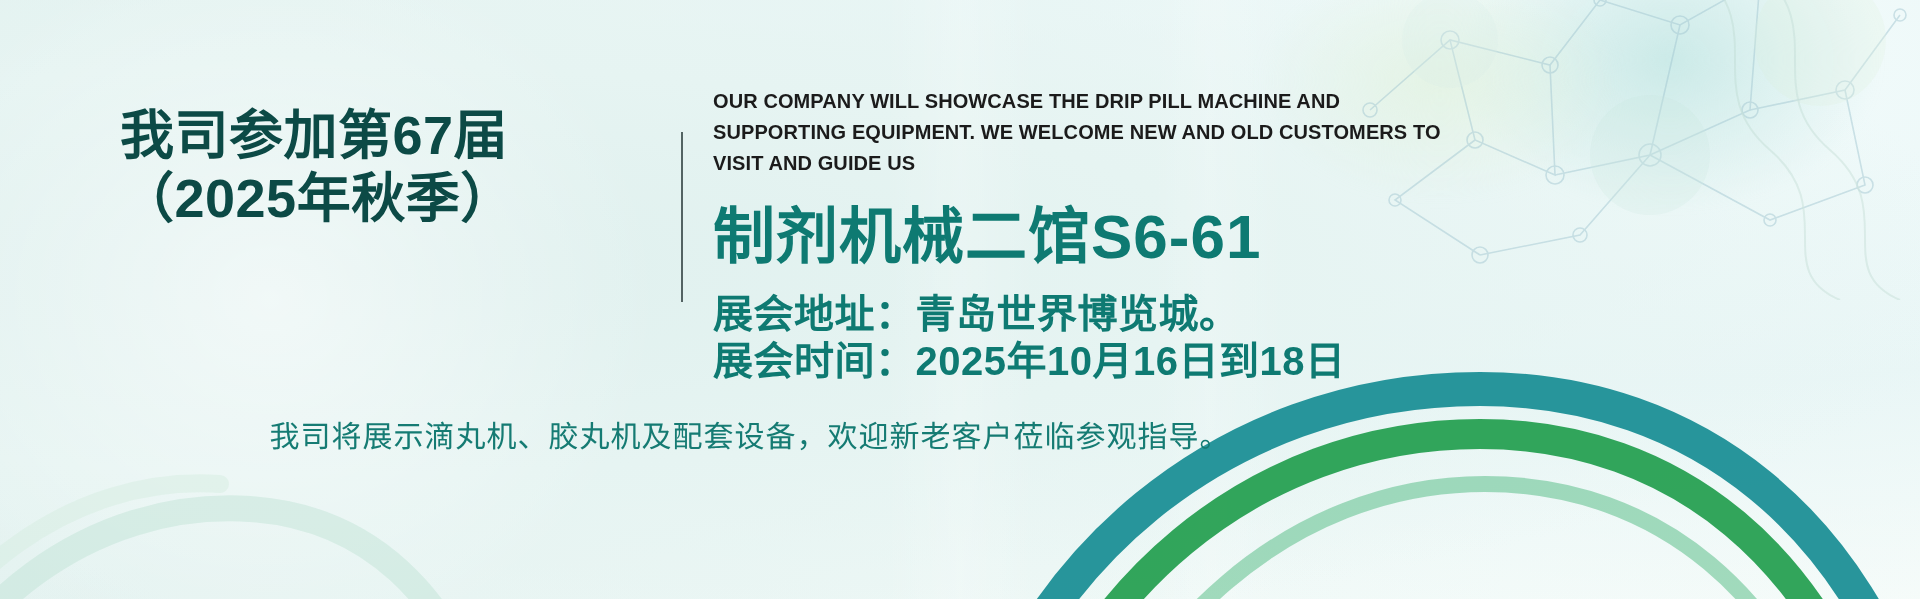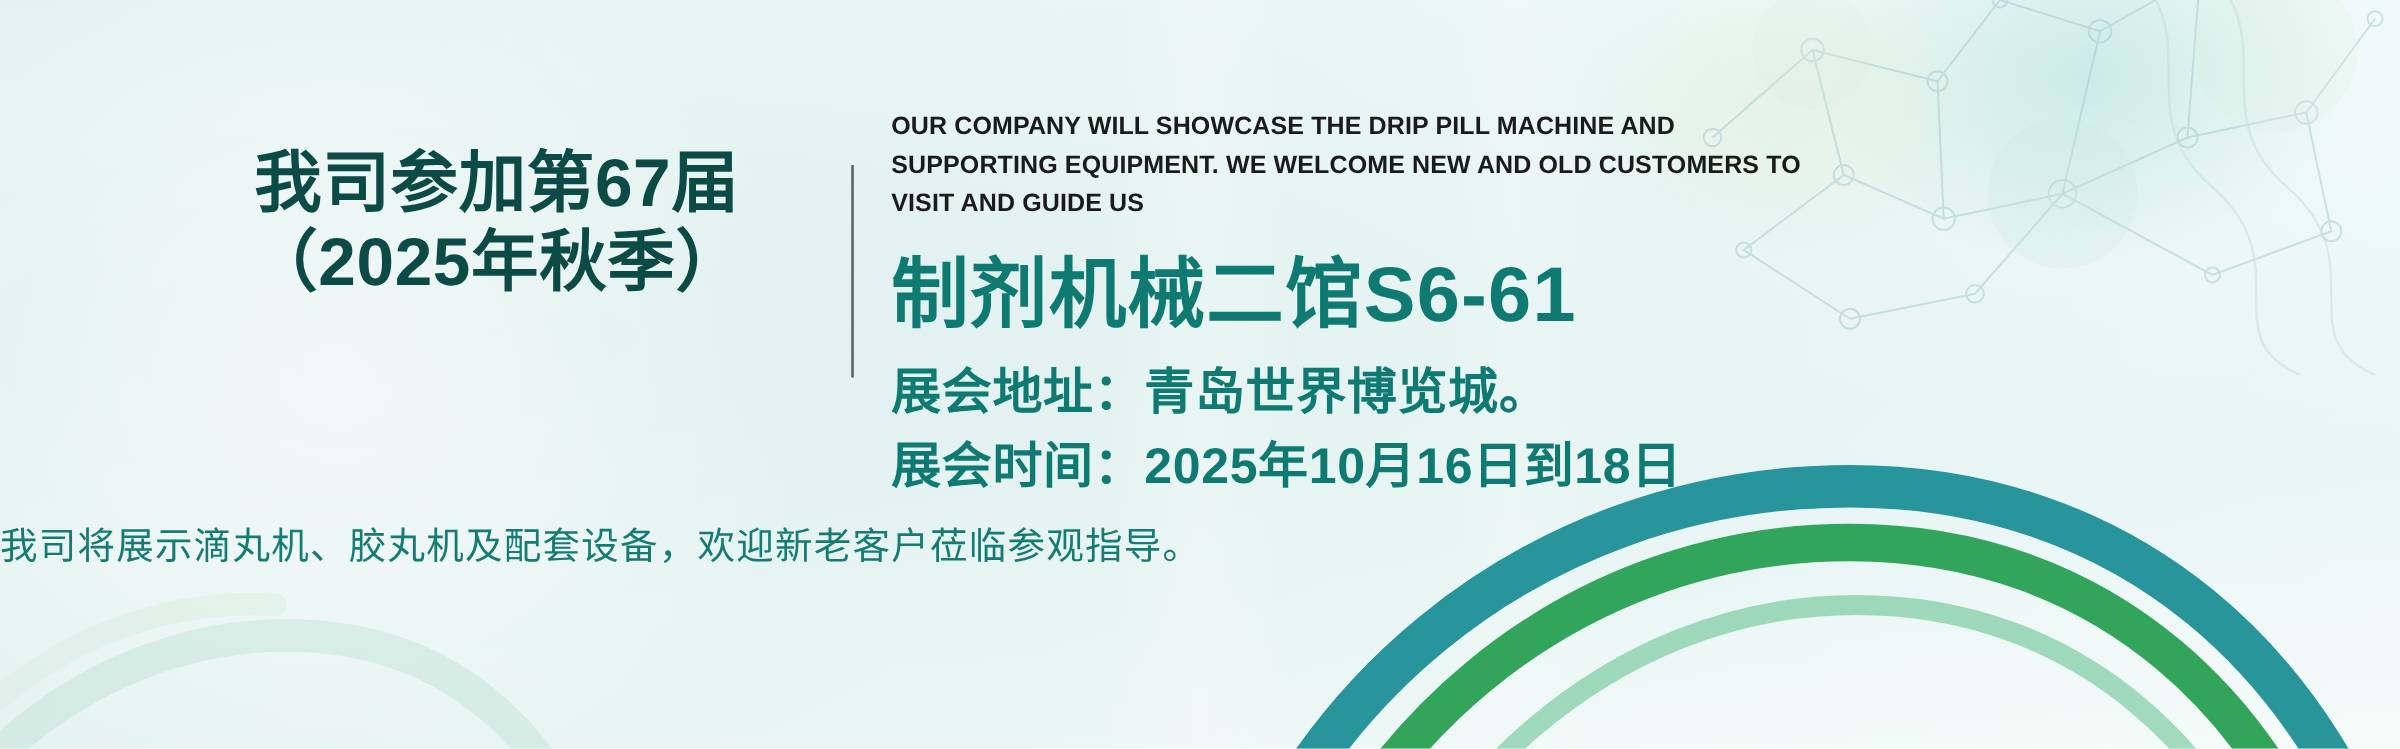--- a/index.html
+++ b/index.html
@@ -52,22 +52,21 @@
     background:radial-gradient(closest-side,rgba(222,240,214,.55),rgba(228,243,222,0));
     filter:blur(8px);pointer-events:none;
   }
 
   
   .swoosh{position:absolute;right:-40px;bottom:-210px;width:1000px;height:540px;pointer-events:none;}
   .swoosh-left{position:absolute;left:-80px;bottom:-160px;width:560px;height:380px;pointer-events:none;opacity:.65;}
 
   
   .headline{
-    position:absolute;left:120px;top:116px;width:555px;
-    text-align:center;
+    position:absolute;left:120px;top:104px;width:555px;
     color:#0c4a46;
     font-weight:700;
     font-size:54px;
     line-height:1.16;
     letter-spacing:.5px;
     white-space:nowrap;
   }
   .headline div{ display:block; }
 
   
@@ -99,26 +98,27 @@
     white-space:nowrap;
   }
   .line-addr, .line-time{
     color:#0e7a72;
     font-weight:700;
     font-size:40px;
     line-height:1.18;
     letter-spacing:.5px;
     white-space:nowrap;
   }
-  .line-addr{margin-top:20px;}
-  .line-time{margin-top:12px;}
+  .line-addr{margin-top:20px;font-family:Liberation Serif, serif;}
+  .line-time{}
 
   
   .tagline{
     position:absolute;left:0;top:412px;width:1500px;
+    text-align:center;
     color:#157b73;
     font-size:30px;
     font-weight:500;
     letter-spacing:1px;
     white-space:nowrap;
   }
 </style>
 </head>
 <body>
 

